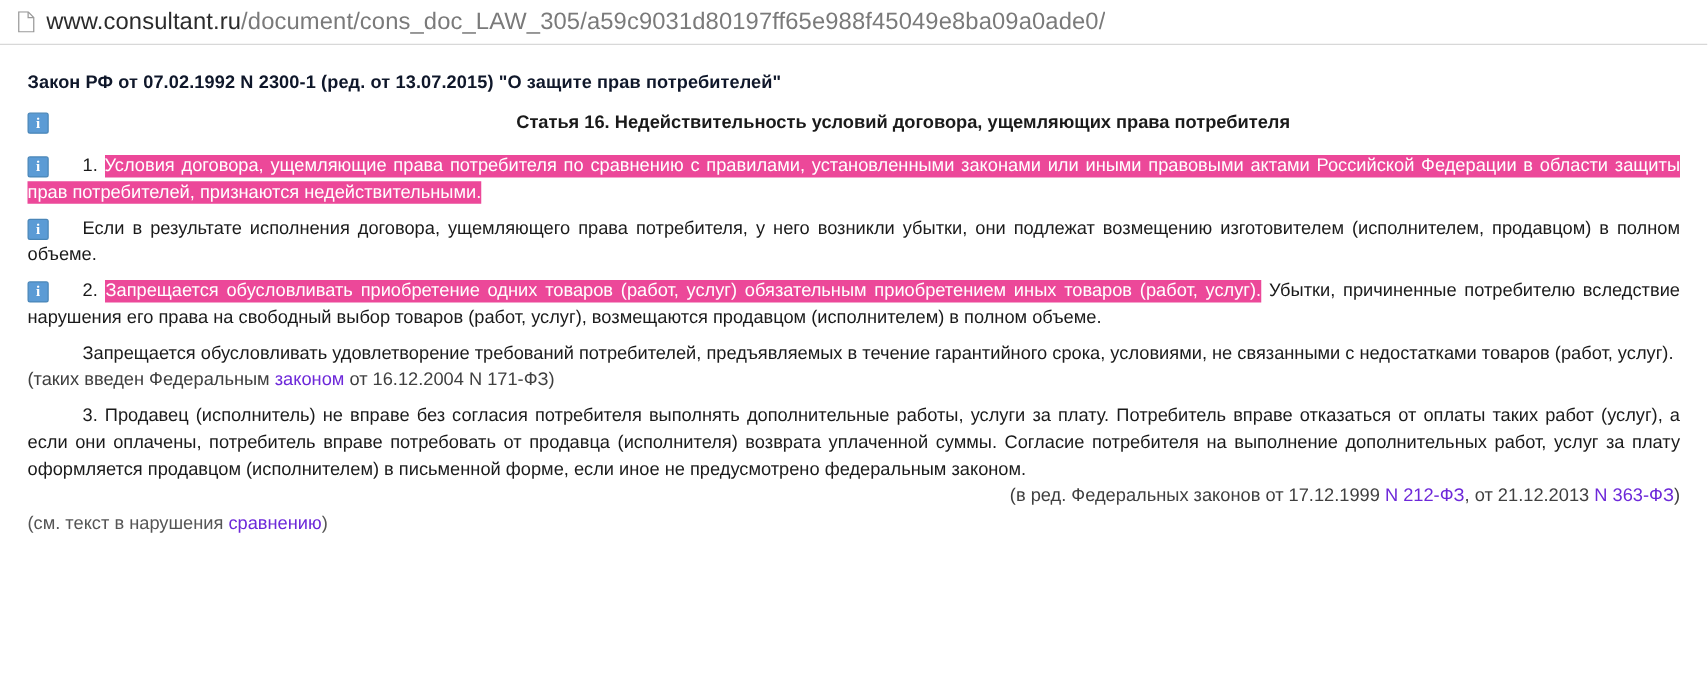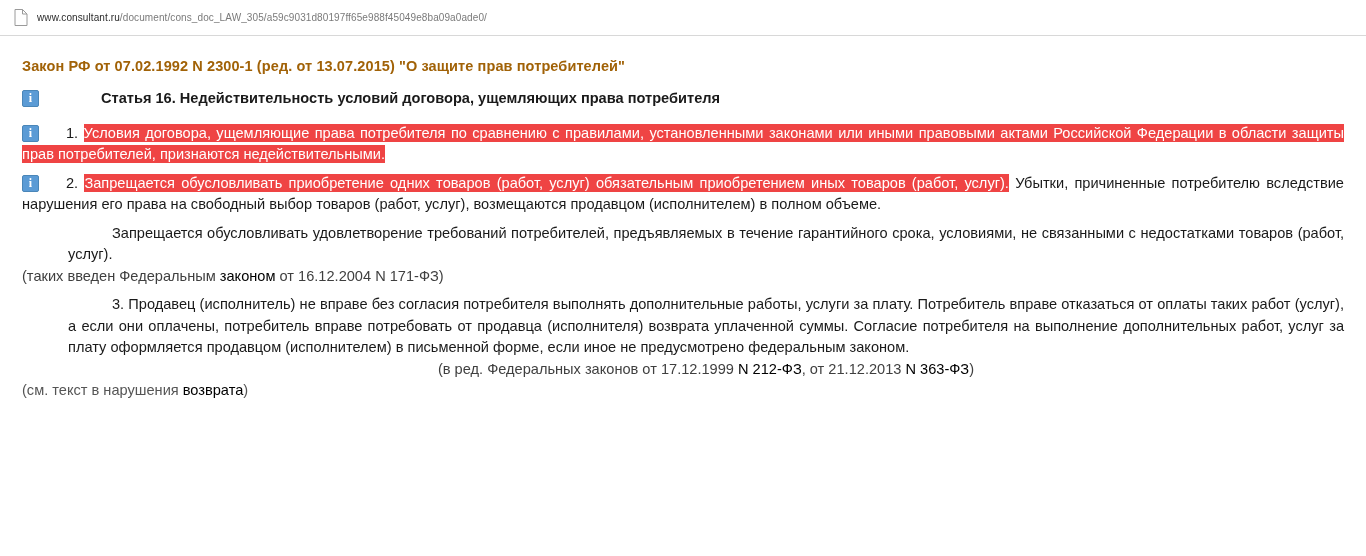--- a/index.html
+++ b/index.html
@@ -27,37 +27,37 @@
   }
   .page-icon {
     width: 14px;
     height: 17px;
     flex: 0 0 auto;
     margin-right: 9px;
     position: relative;
   }
   .page-icon svg { display: block; }
   .url-text {
-    font-size: 10px;
+    font-size: 19px;
     letter-spacing: .1px;
     color: #7a7a7a;
     white-space: nowrap;
     overflow: hidden;
   }
   .url-host { color: #2b2b2b; }
 
   
   .doc {
     padding: 14px 22px 0 22px;
     box-sizing: border-box;
   }
   .doc-title {
     font-size: 14.5px;
     font-weight: bold;
-    color: #a16207;
+    color: #0f172a;
     margin: 8px 0 14px 0;
     letter-spacing: .1px;
   }
 
   .block {
     position: relative;
     margin-bottom: 7px;
   }
 
   .info-marker {
@@ -89,41 +89,41 @@
     line-height: 21.5px;
     text-align: justify;
     text-justify: inter-word;
     color: #1a1a1a;
   }
   .para.flush { margin-left: 0; }
   .para .indent { display: inline-block; width: 44px; }
   .para.heading {
     font-weight: bold;
     margin-left: 79px;
-    text-align: left;
+    text-align: center;
   }
 
   .hl {
-    background: #ef4444;
+    background: #ec4899;
     color: #ffffff;
     padding: 1px 0;
     box-decoration-break: clone;
     -webkit-box-decoration-break: clone;
   }
   .lnk {
-    color: #000000;
+    color: #6d28d9;
   }
   .note {
     color: #3f3f3f;
   }
   .grey-note {
     color: #555555;
   }
 
-  .tight { margin-bottom: 0; margin-left: 46px; }
+  .tight { margin-bottom: 0; }
   .spacer-sm { height: 6px; }
 </style>
 </head>
 <body>
 
 <div class="urlbar">
   <span class="page-icon">
     <svg width="14" height="17" viewBox="0 0 14 17" aria-hidden="true">
       <path d="M1 0.5 H8.5 L13 5 V16.5 H1 Z" fill="#ffffff" stroke="#9a9a9a" stroke-width="1"></path>
       <path d="M8.5 0.5 V5 H13" fill="none" stroke="#9a9a9a" stroke-width="1"></path>
@@ -141,39 +141,43 @@
     <div class="para heading">Статья 16. Недействительность условий договора, ущемляющих права потребителя</div>
   </div>
 
   <div class="spacer-sm"></div>
 
   <div class="block">
     <span class="info-marker"></span>
     <div class="para flush"><span class="indent"></span><span>1.</span> <span class="hl">Условия договора, ущемляющие права потребителя по сравнению с правилами, установленными законами или иными правовыми актами Российской Федерации в области защиты прав потребителей, признаются недействительными.</span></div>
   </div>
 
+  <div class="block">
+    <span class="info-marker"></span>
+    <div class="para flush"><span class="indent"></span><span>Если в результате исполнения договора, ущемляющего права потребителя, у него возникли убытки, они подлежат возмещению изготовителем (исполнителем, продавцом) в полном объеме.</span></div>
+  </div>
 
   <div class="block">
     <span class="info-marker"></span>
     <div class="para flush"><span class="indent"></span><span>2.</span> <span class="hl">Запрещается обусловливать приобретение одних товаров (работ, услуг) обязательным приобретением иных товаров (работ, услуг).</span> <span>Убытки, причиненные потребителю вследствие нарушения его права на свободный выбор товаров (работ, услуг), возмещаются продавцом (исполнителем) в полном объеме.</span></div>
   </div>
 
   <div class="block tight">
     <div class="para flush"><span class="indent"></span><span>Запрещается обусловливать удовлетворение требований потребителей, предъявляемых в течение гарантийного срока, условиями, не связанными с недостатками товаров (работ, услуг).</span></div>
   </div>
 
   <div class="block">
     <div class="para flush note" style="text-align:left;"><span>(таких введен Федеральным </span><span class="lnk">законом</span><span> от 16.12.2004 N 171-ФЗ)</span></div>
   </div>
 
   <div class="block tight">
     <div class="para flush"><span class="indent"></span><span>3. Продавец (исполнитель) не вправе без согласия потребителя выполнять дополнительные работы, услуги за плату. Потребитель вправе отказаться от оплаты таких работ (услуг), а если они оплачены, потребитель вправе потребовать от продавца (исполнителя) возврата уплаченной суммы. Согласие потребителя на выполнение дополнительных работ, услуг за плату оформляется продавцом (исполнителем) в письменной форме, если иное не предусмотрено федеральным законом.</span></div>
   </div>
 
   <div class="block tight">
-    <div class="para flush note" style="text-align:center;"><span>(в ред. Федеральных законов от 17.12.1999 </span><span class="lnk">N 212-ФЗ</span><span>, от 21.12.2013 </span><span class="lnk">N 363-ФЗ</span><span>)</span></div>
+    <div class="para flush note" style="text-align:right;"><span>(в ред. Федеральных законов от 17.12.1999 </span><span class="lnk">N 212-ФЗ</span><span>, от 21.12.2013 </span><span class="lnk">N 363-ФЗ</span><span>)</span></div>
   </div>
 
   <div class="block">
-    <div class="para flush grey-note" style="text-align:left;"><span>(см. текст в нарушения </span><span class="lnk">возврата</span><span>)</span></div>
+    <div class="para flush grey-note" style="text-align:left;"><span>(см. текст в нарушения </span><span class="lnk">сравнению</span><span>)</span></div>
   </div>
 
 </div>
 
 </body></html>

